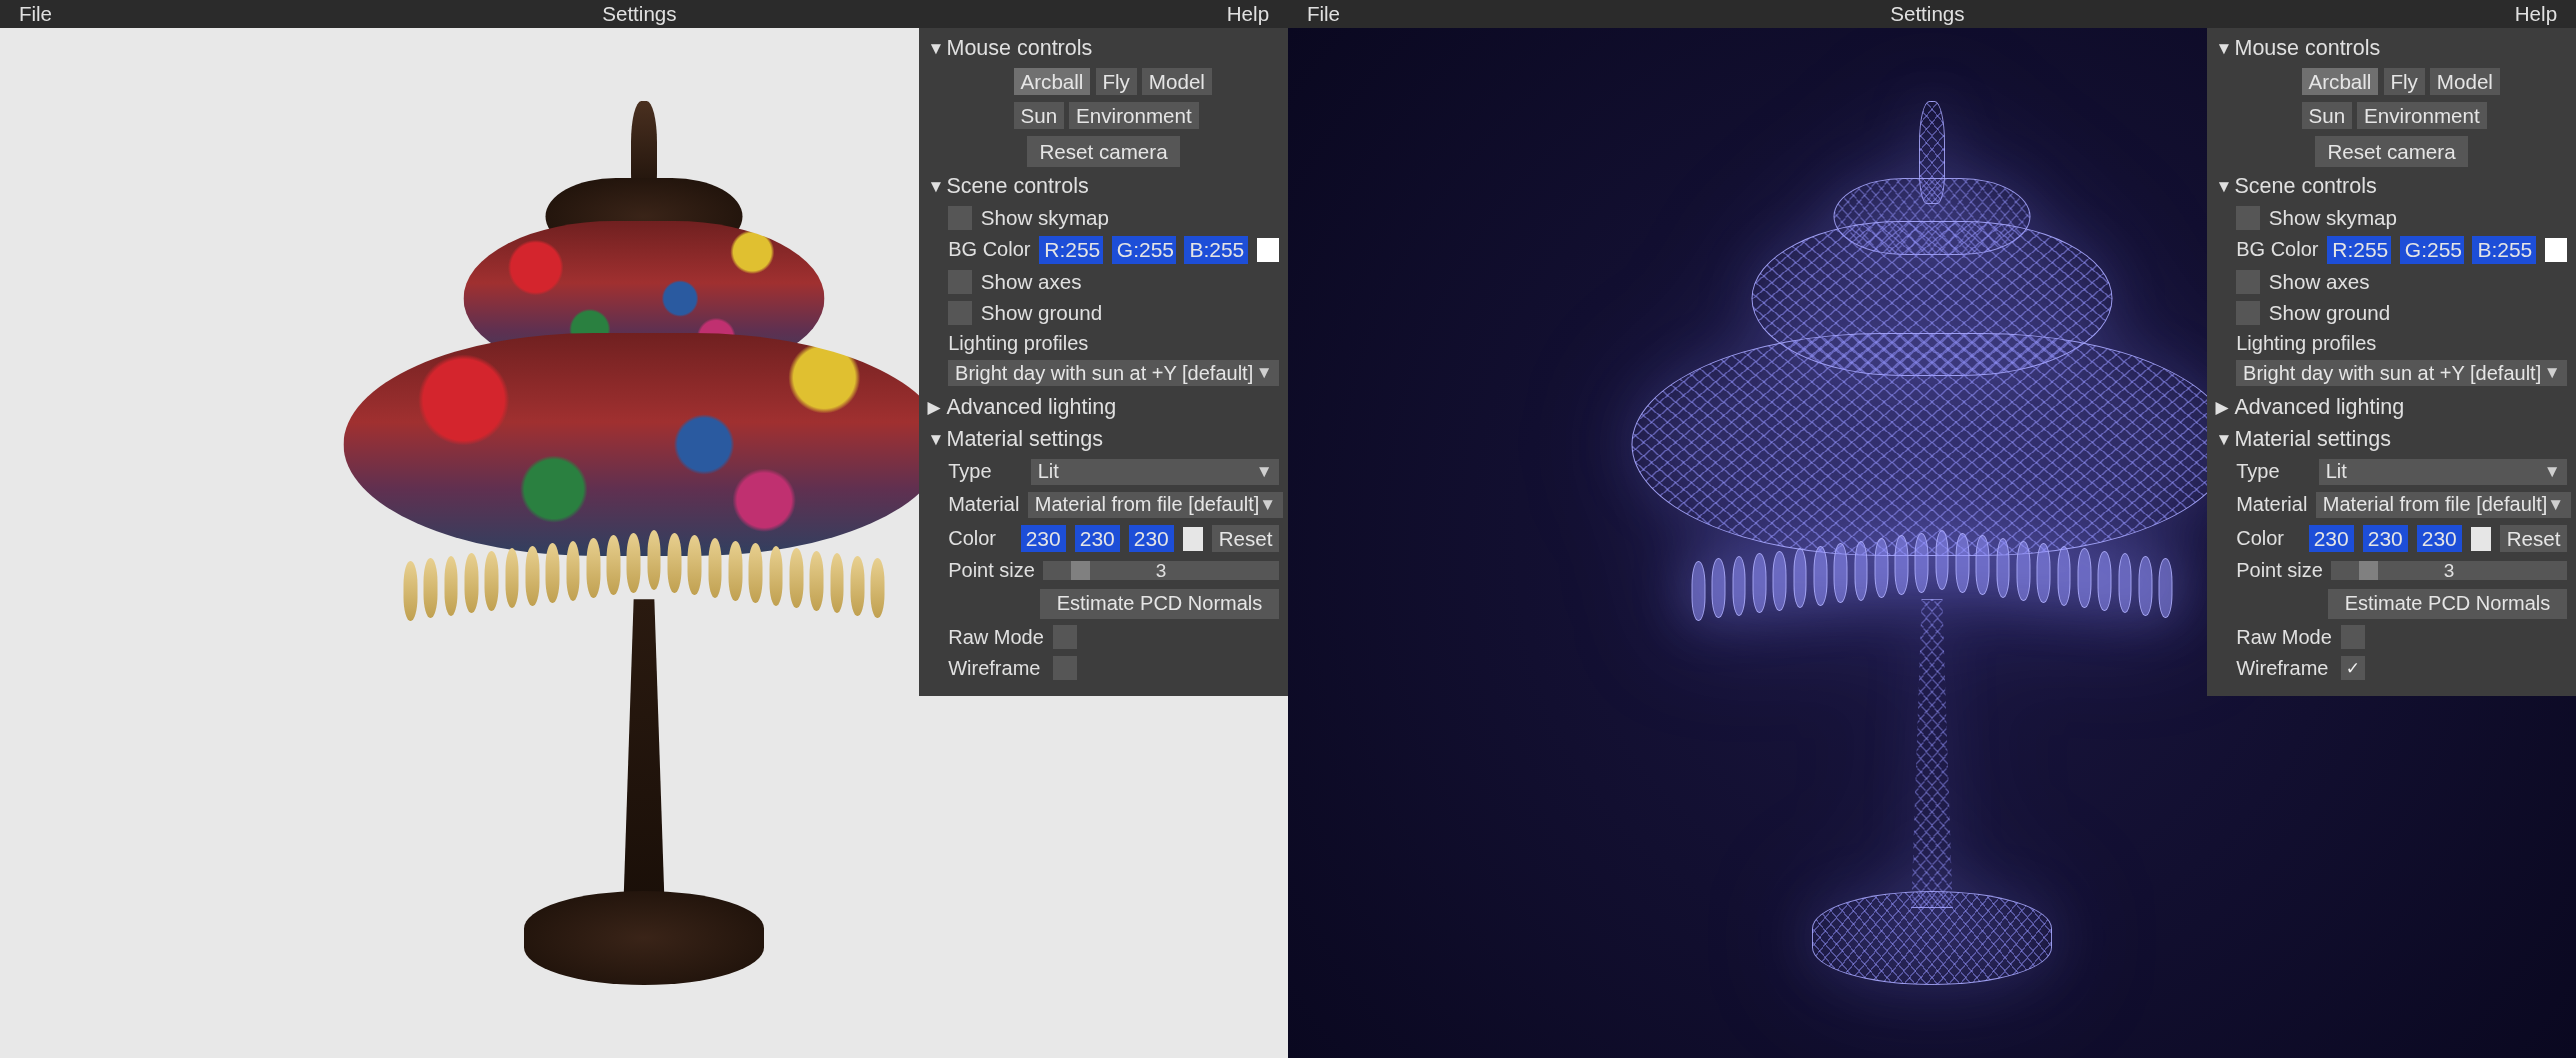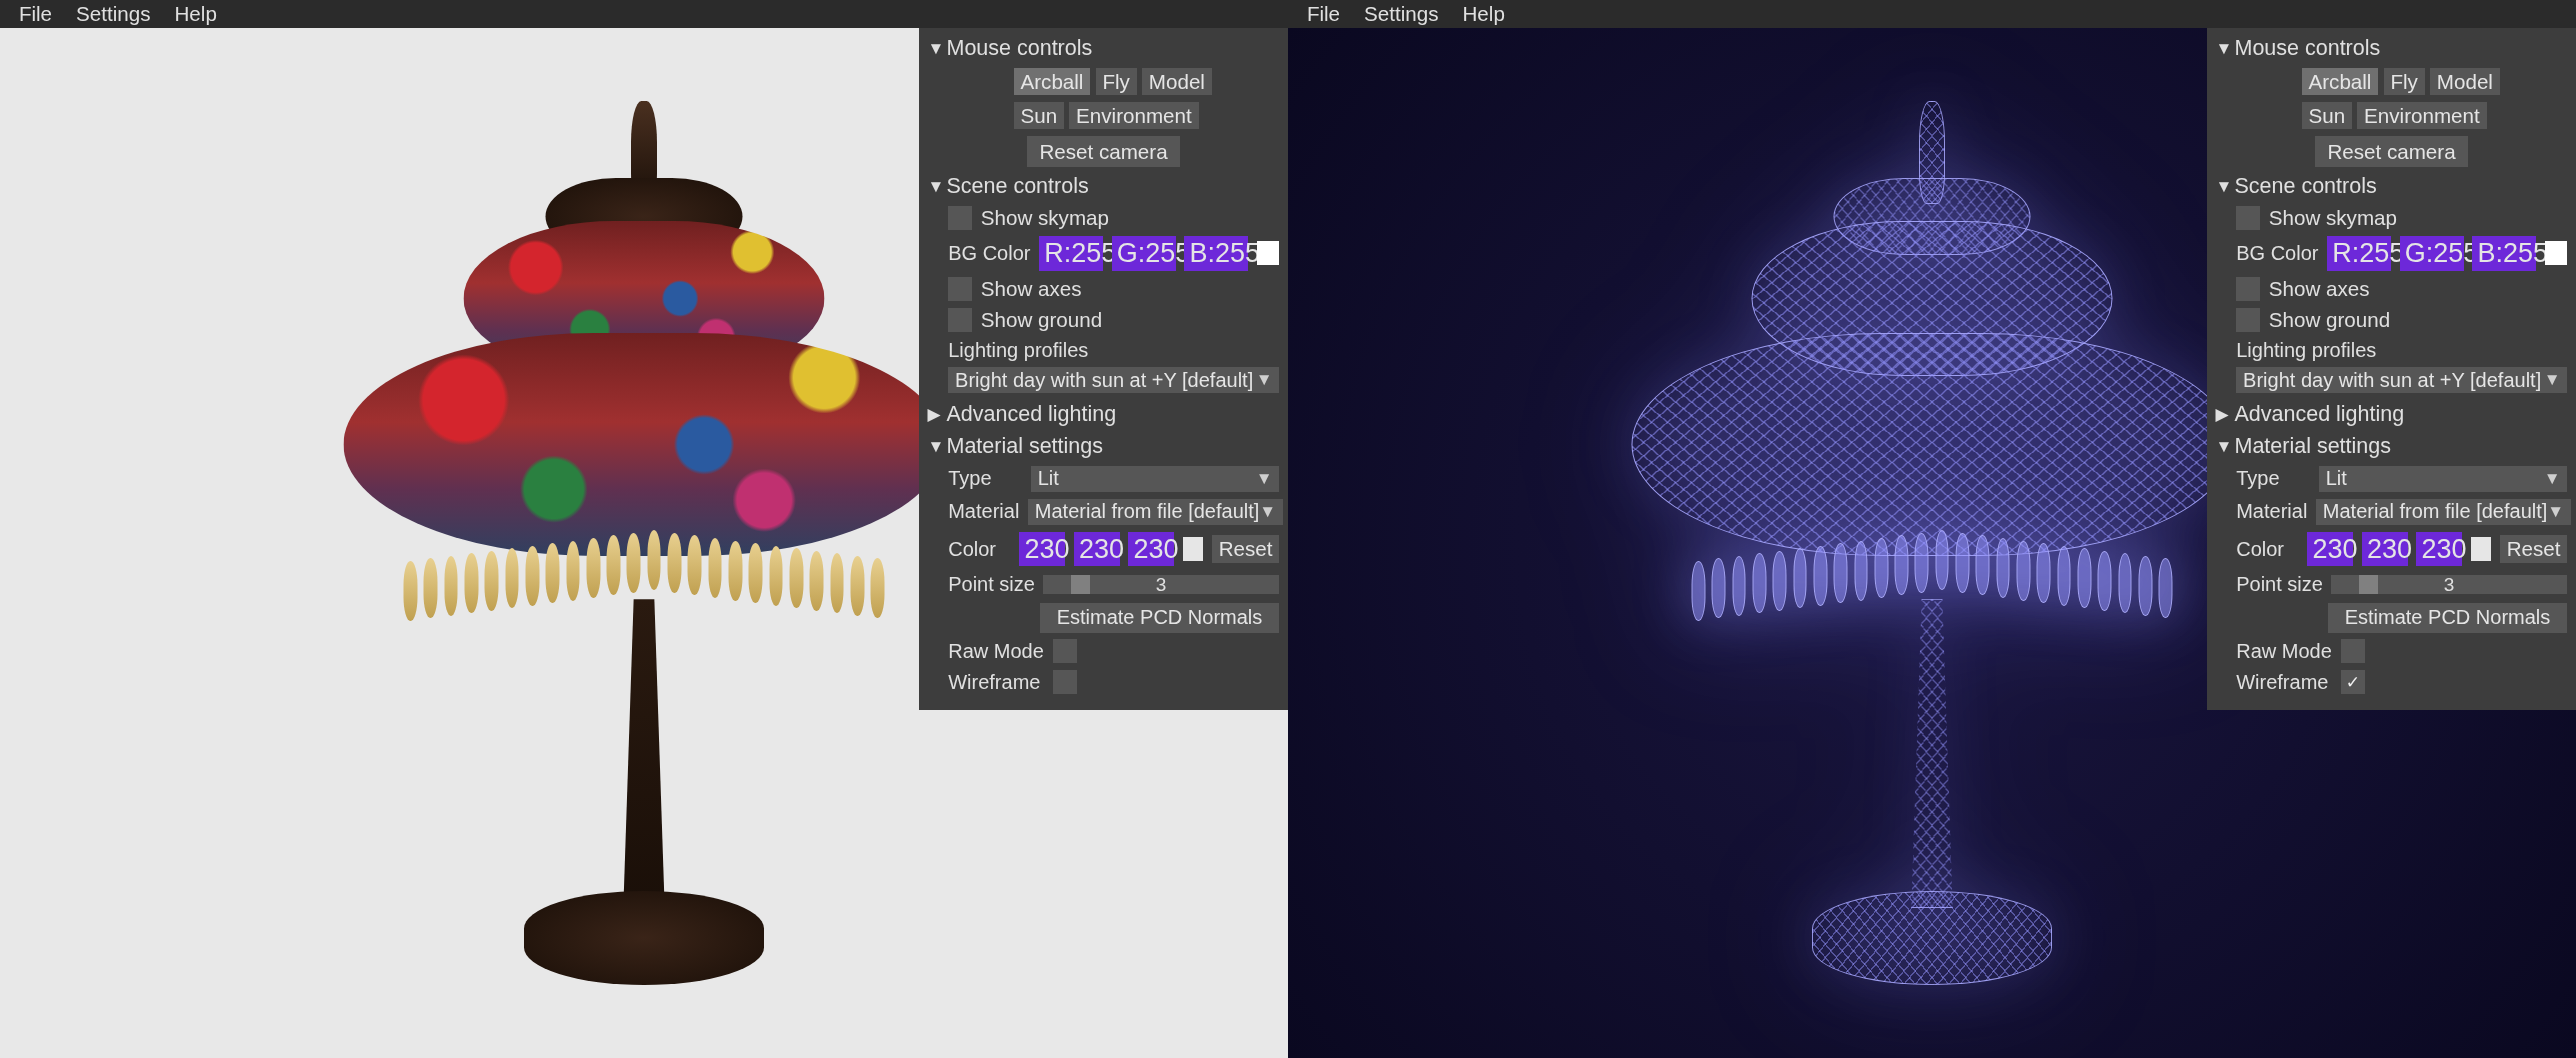--- a/index.html
+++ b/index.html
@@ -22,20 +22,21 @@
     flex-direction: column;
     position: relative;
   }
   .menubar {
     height: 27.5px;
     background: #2b2b2b;
     display: flex;
     align-items: center;
     padding: 0 6.9px;
     gap: 0;
+    justify-content: space-between;
   }
   .menubar-item {
     color: #e0e0e0;
     font-size: 20.6px;
     padding: 3.4px 12px;
     cursor: pointer;
   }
   .main-row {
     flex: 1;
     display: flex;
@@ -124,25 +125,25 @@
     display: flex;
     align-items: center;
     gap: 8.6px;
     padding: 3.4px 0 3.4px 20.6px;
   }
   .field-label {
     font-size: 20px;
     white-space: nowrap;
   }
   .num-input {
-    background: #6d28d9;
+    background: #1d4ed8;
     color: #e5e5e5;
     border: none;
     padding: 1.7px 5.2px;
-    font-size: 27px;
+    font-size: 21px;
     width: 64px;
     text-align: center;
   }
   .swatch {
     width: 24px;
     height: 24px;
     display: inline-block;
   }
   .dropdown {
     background: #565656;

